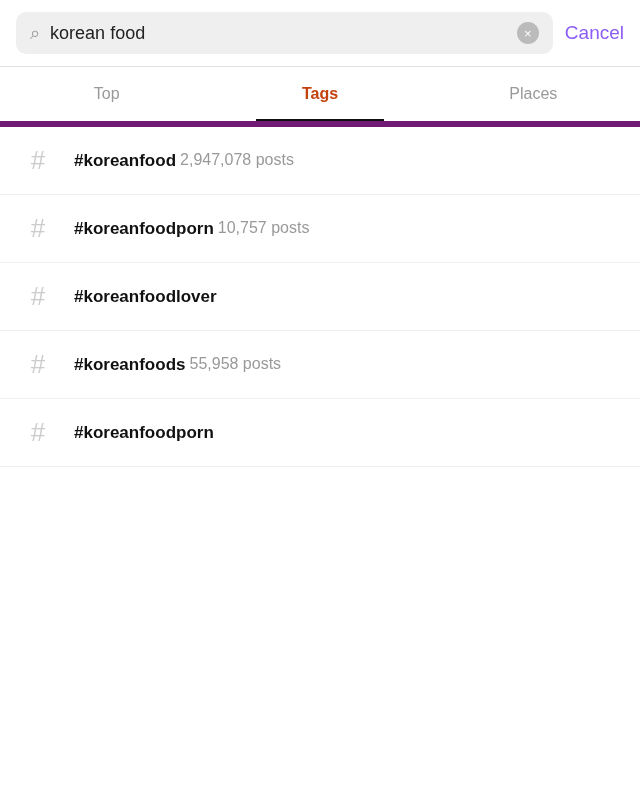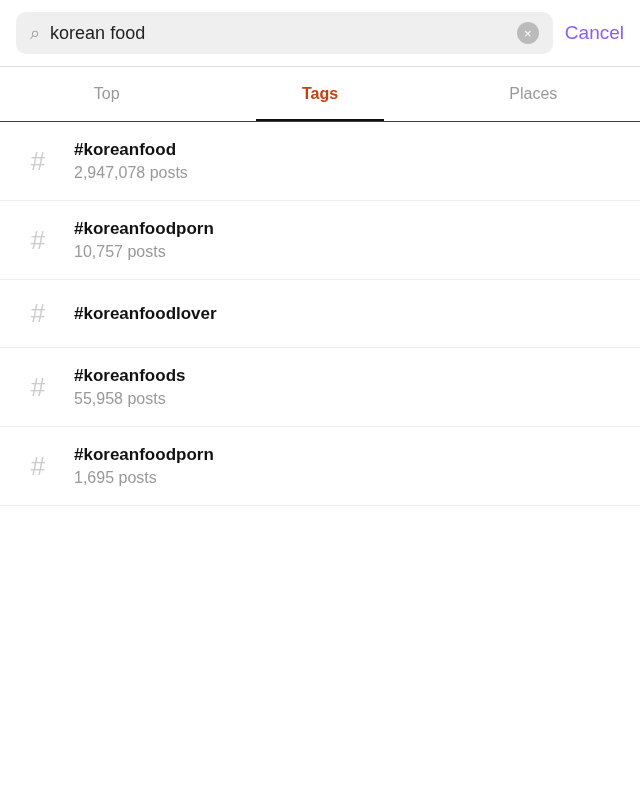--- a/index.html
+++ b/index.html
@@ -74,21 +74,21 @@
       background: none;
       border: none;
       cursor: pointer;
       white-space: nowrap;
       font-weight: 400;
     }
 
     
     .tabs {
       display: flex;
-      border-bottom: 1px solid #701a75;
+      border-bottom: 6px solid #701a75;
     }
 
     .tab {
       flex: 1;
       text-align: center;
       padding: 18px 0;
       font-size: 16px;
       color: #999;
       cursor: pointer;
       position: relative;
@@ -128,21 +128,21 @@
       color: #ccc;
       font-size: 26px;
       font-weight: 300;
       width: 36px;
       text-align: center;
       flex-shrink: 0;
     }
 
     .tag-info {
       display: flex;
-      flex-direction: column;
+      flex-direction: row;
       gap: 4px;
       justify-content: center;
     }
 
     .tag-name {
       font-size: 17px;
       font-weight: 600;
       color: #111;
     }
 
@@ -195,16 +195,15 @@
       <span class="hash-icon">#</span>
       <div class="tag-info">
         <span class="tag-name">#koreanfoods</span>
         <span class="tag-count">55,958 posts</span>
       </div>
     </li>
     <li class="tag-item">
       <span class="hash-icon">#</span>
       <div class="tag-info">
         <span class="tag-name">#koreanfoodporn</span>
-        <span class="tag-count">1,695 posts</span>
       </div>
     </li>
   </ul>
 
 </body></html>

